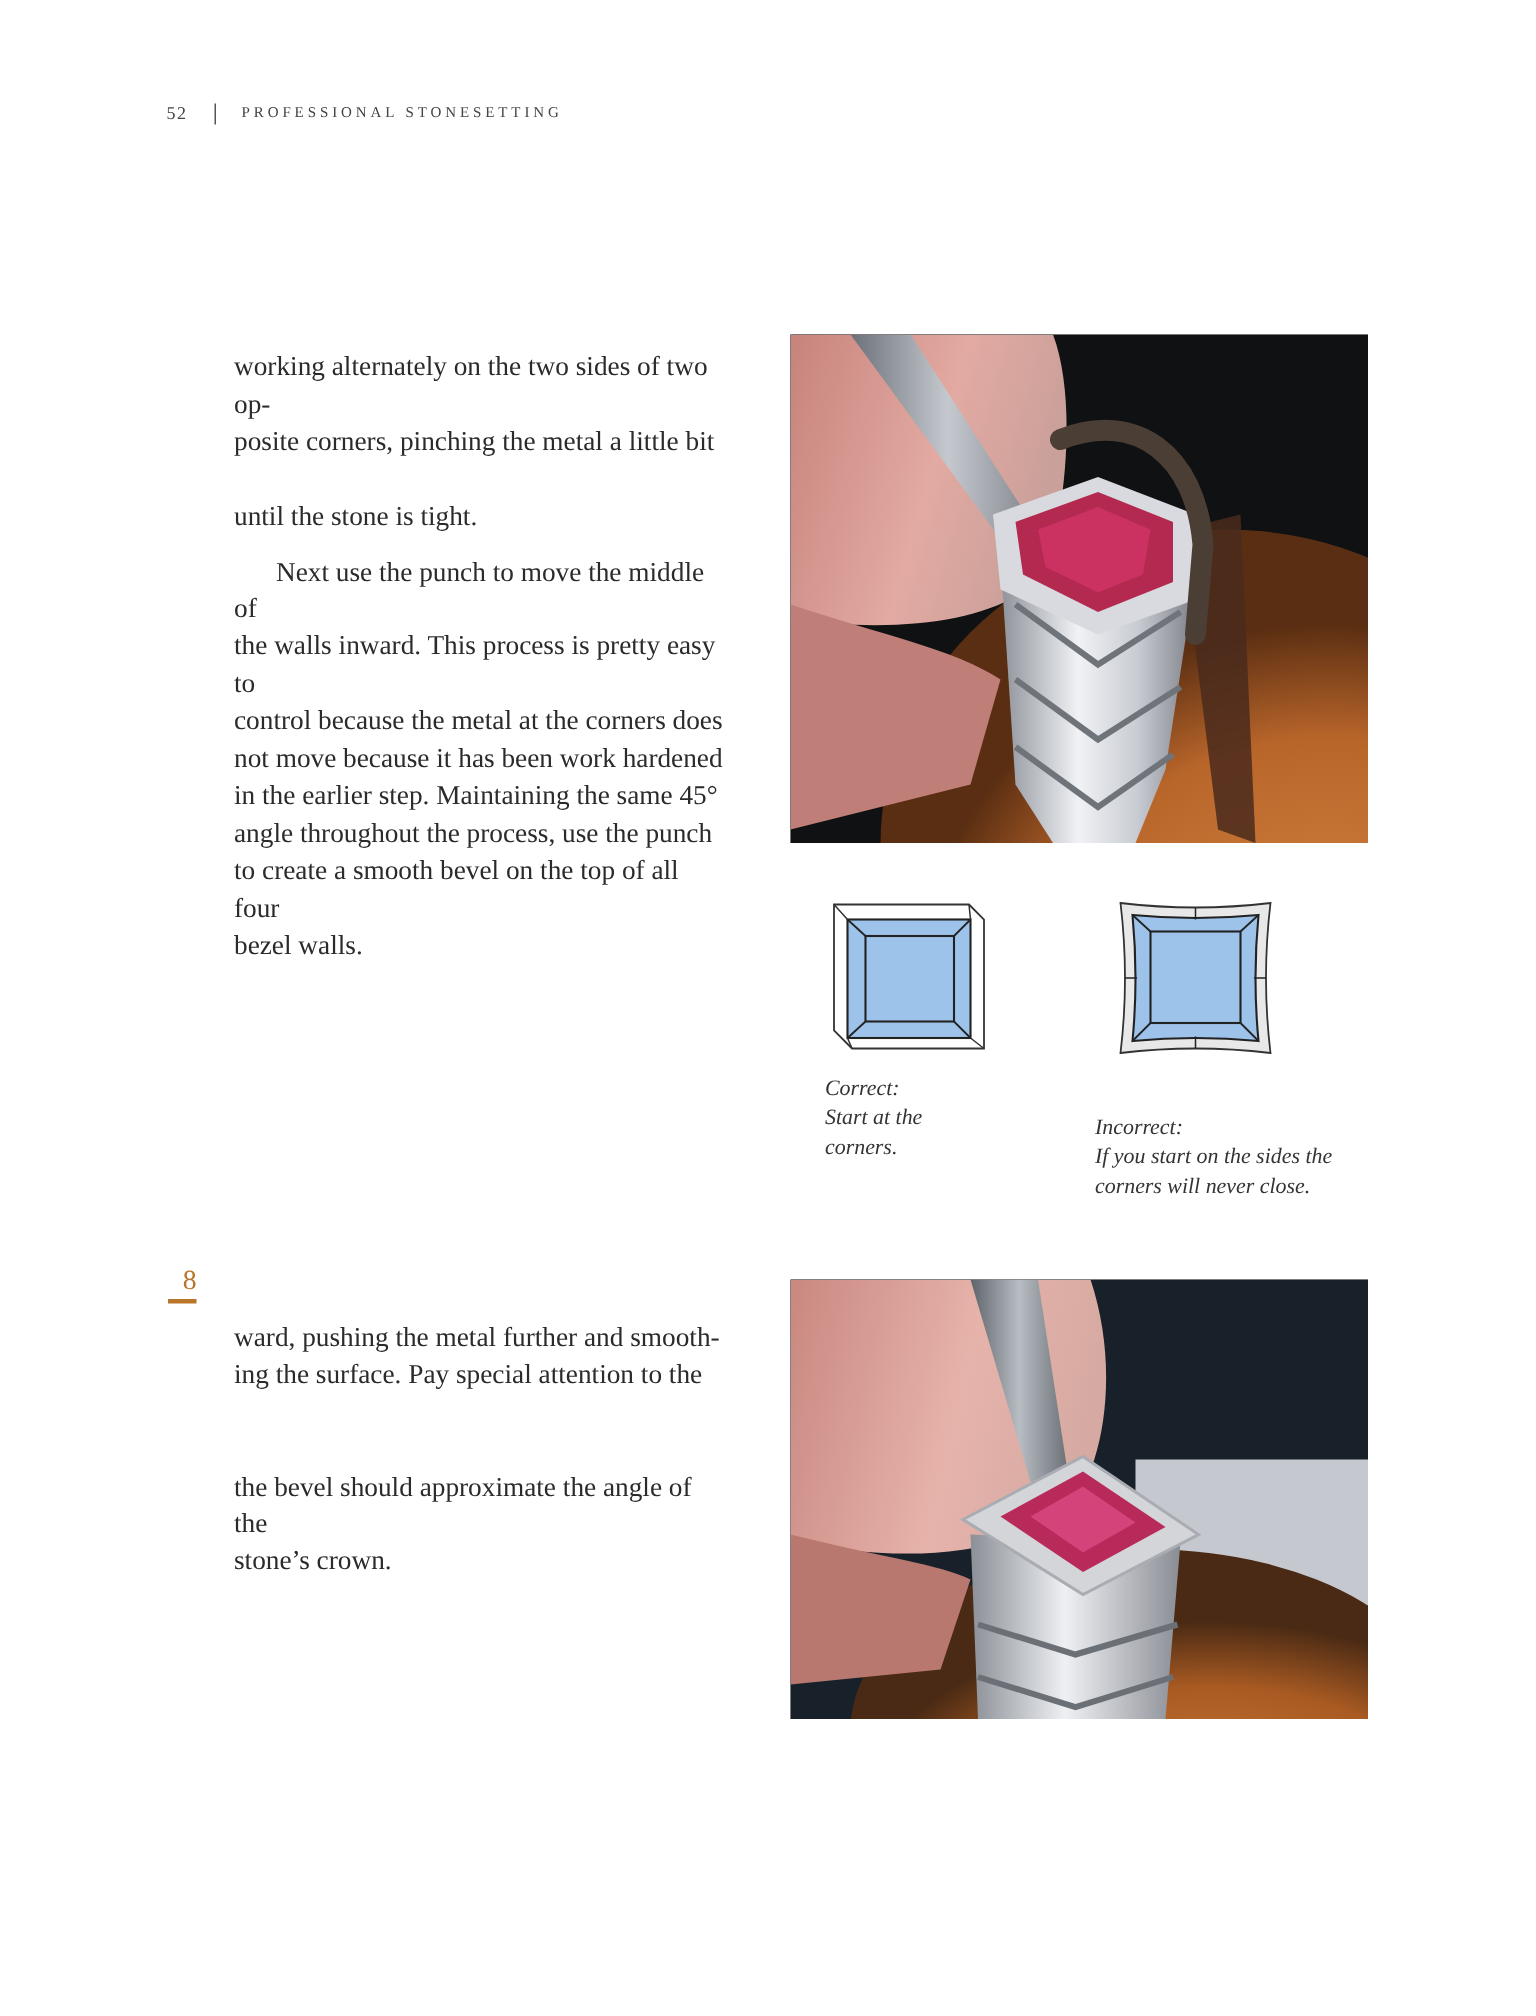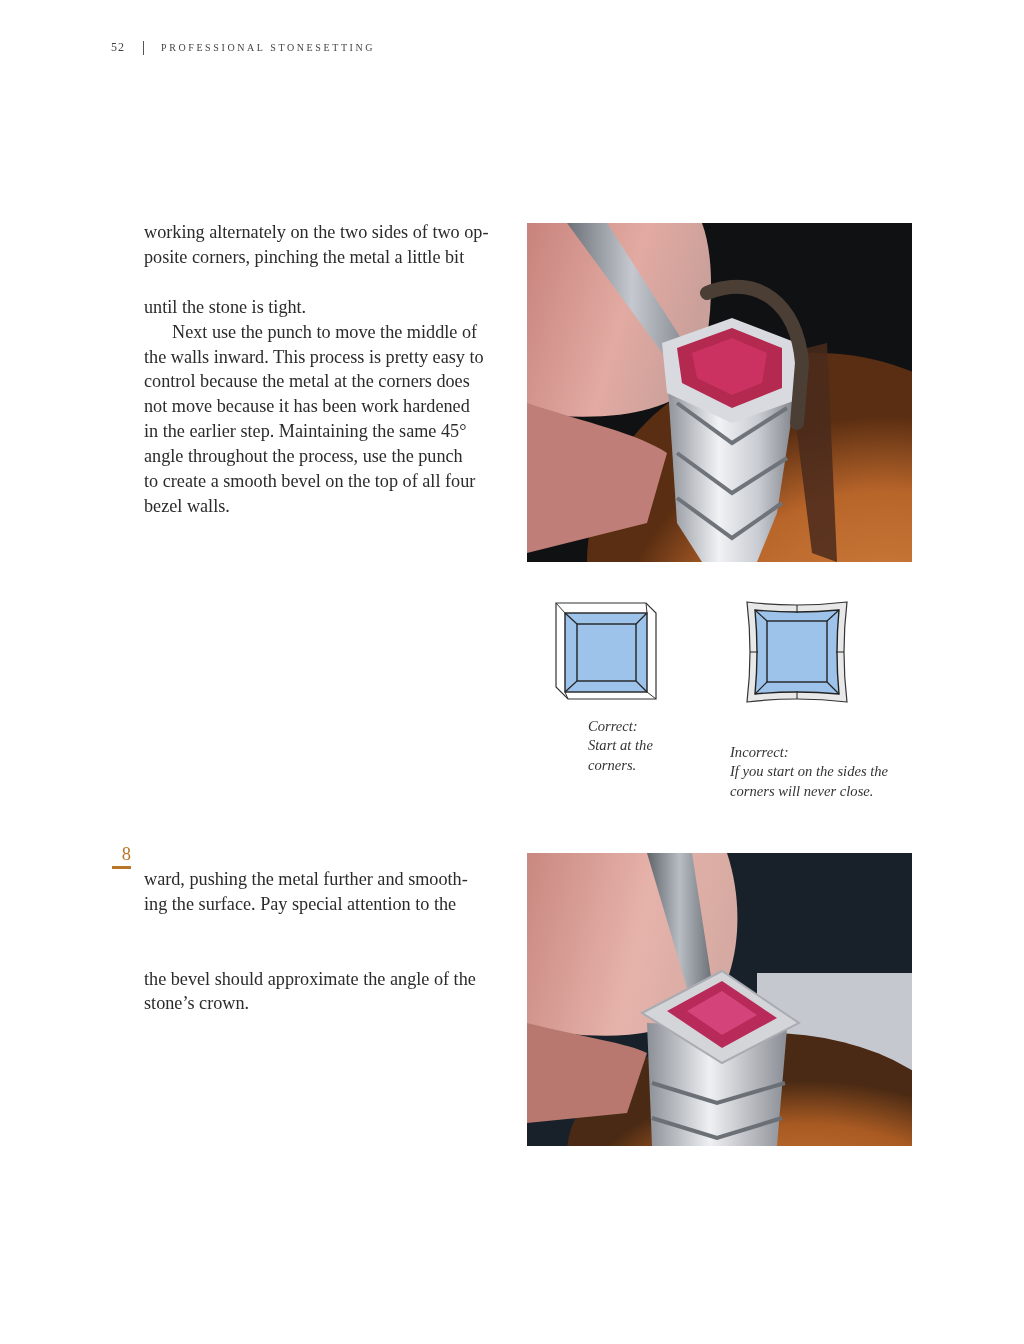--- a/index.html
+++ b/index.html
@@ -1,35 +1,35 @@
 <!DOCTYPE html>
 <html><head>
 <meta charset="utf-8">
 <style>
   html,body{margin:0;padding:0;background:#fff;}
   body{width:1024px;height:1344px;position:relative;overflow:hidden;font-family:"Liberation Serif","DejaVu Serif",serif;color:#2a2a2a;}
-  .running-head{position:absolute;left:111px;top:40px;font-size:12px;letter-spacing:2.5px;color:#444;display:flex;align-items:center;}
+  .running-head{position:absolute;left:111px;top:68px;font-size:12px;letter-spacing:2.5px;color:#444;display:flex;align-items:center;}
   .running-head .pg{letter-spacing:1px;}
   .running-head .sep{display:inline-block;width:1px;height:14px;background:#555;margin:0 17px 0 18px;}
   .running-head .title{font-size:10px;letter-spacing:2.6px;text-transform:uppercase;}
   .body-text{position:absolute;left:144px;width:352px;font-size:18.2px;line-height:24.9px;color:#2b2b2b;}
-  .body-text p{margin:0;}
+  .body-text p{margin:12px;}
   .body-text p.indent{text-indent:28px;}
   #text1{top:220px;}
   #text2{top:842px;}
   .step-num{position:absolute;left:112px;top:842px;width:19px;font-size:18.5px;color:#b8762a;line-height:24.9px;text-align:right;}
   .step-num::after{content:"";position:absolute;left:0;right:0;bottom:-2px;height:2.5px;background:#b8762a;}
   .photo{position:absolute;overflow:hidden;}
   #photo1{left:527px;top:223px;width:385px;height:339px;background:#0f0f10;}
   #photo2{left:527px;top:853px;width:385px;height:293px;background:#14191b;}
   .diagram{position:absolute;}
   #diag1{left:554px;top:601px;width:104px;height:100px;}
   #diag2{left:745px;top:600px;width:104px;height:104px;}
   .caption{position:absolute;font-style:italic;font-size:14.6px;line-height:19.3px;color:#333;}
-  #cap1{left:588px;top:717px;width:140px;}
+  #cap1{left:550px;top:717px;width:140px;}
   #cap2{left:730px;top:743px;width:200px;}
   .caption div{white-space:nowrap;}
 </style>
 </head>
 <body>
 
 <div class="running-head">
   <span class="pg">52</span>
   <span class="sep"></span>
   <span class="title">PROFESSIONAL STONESETTING</span>

